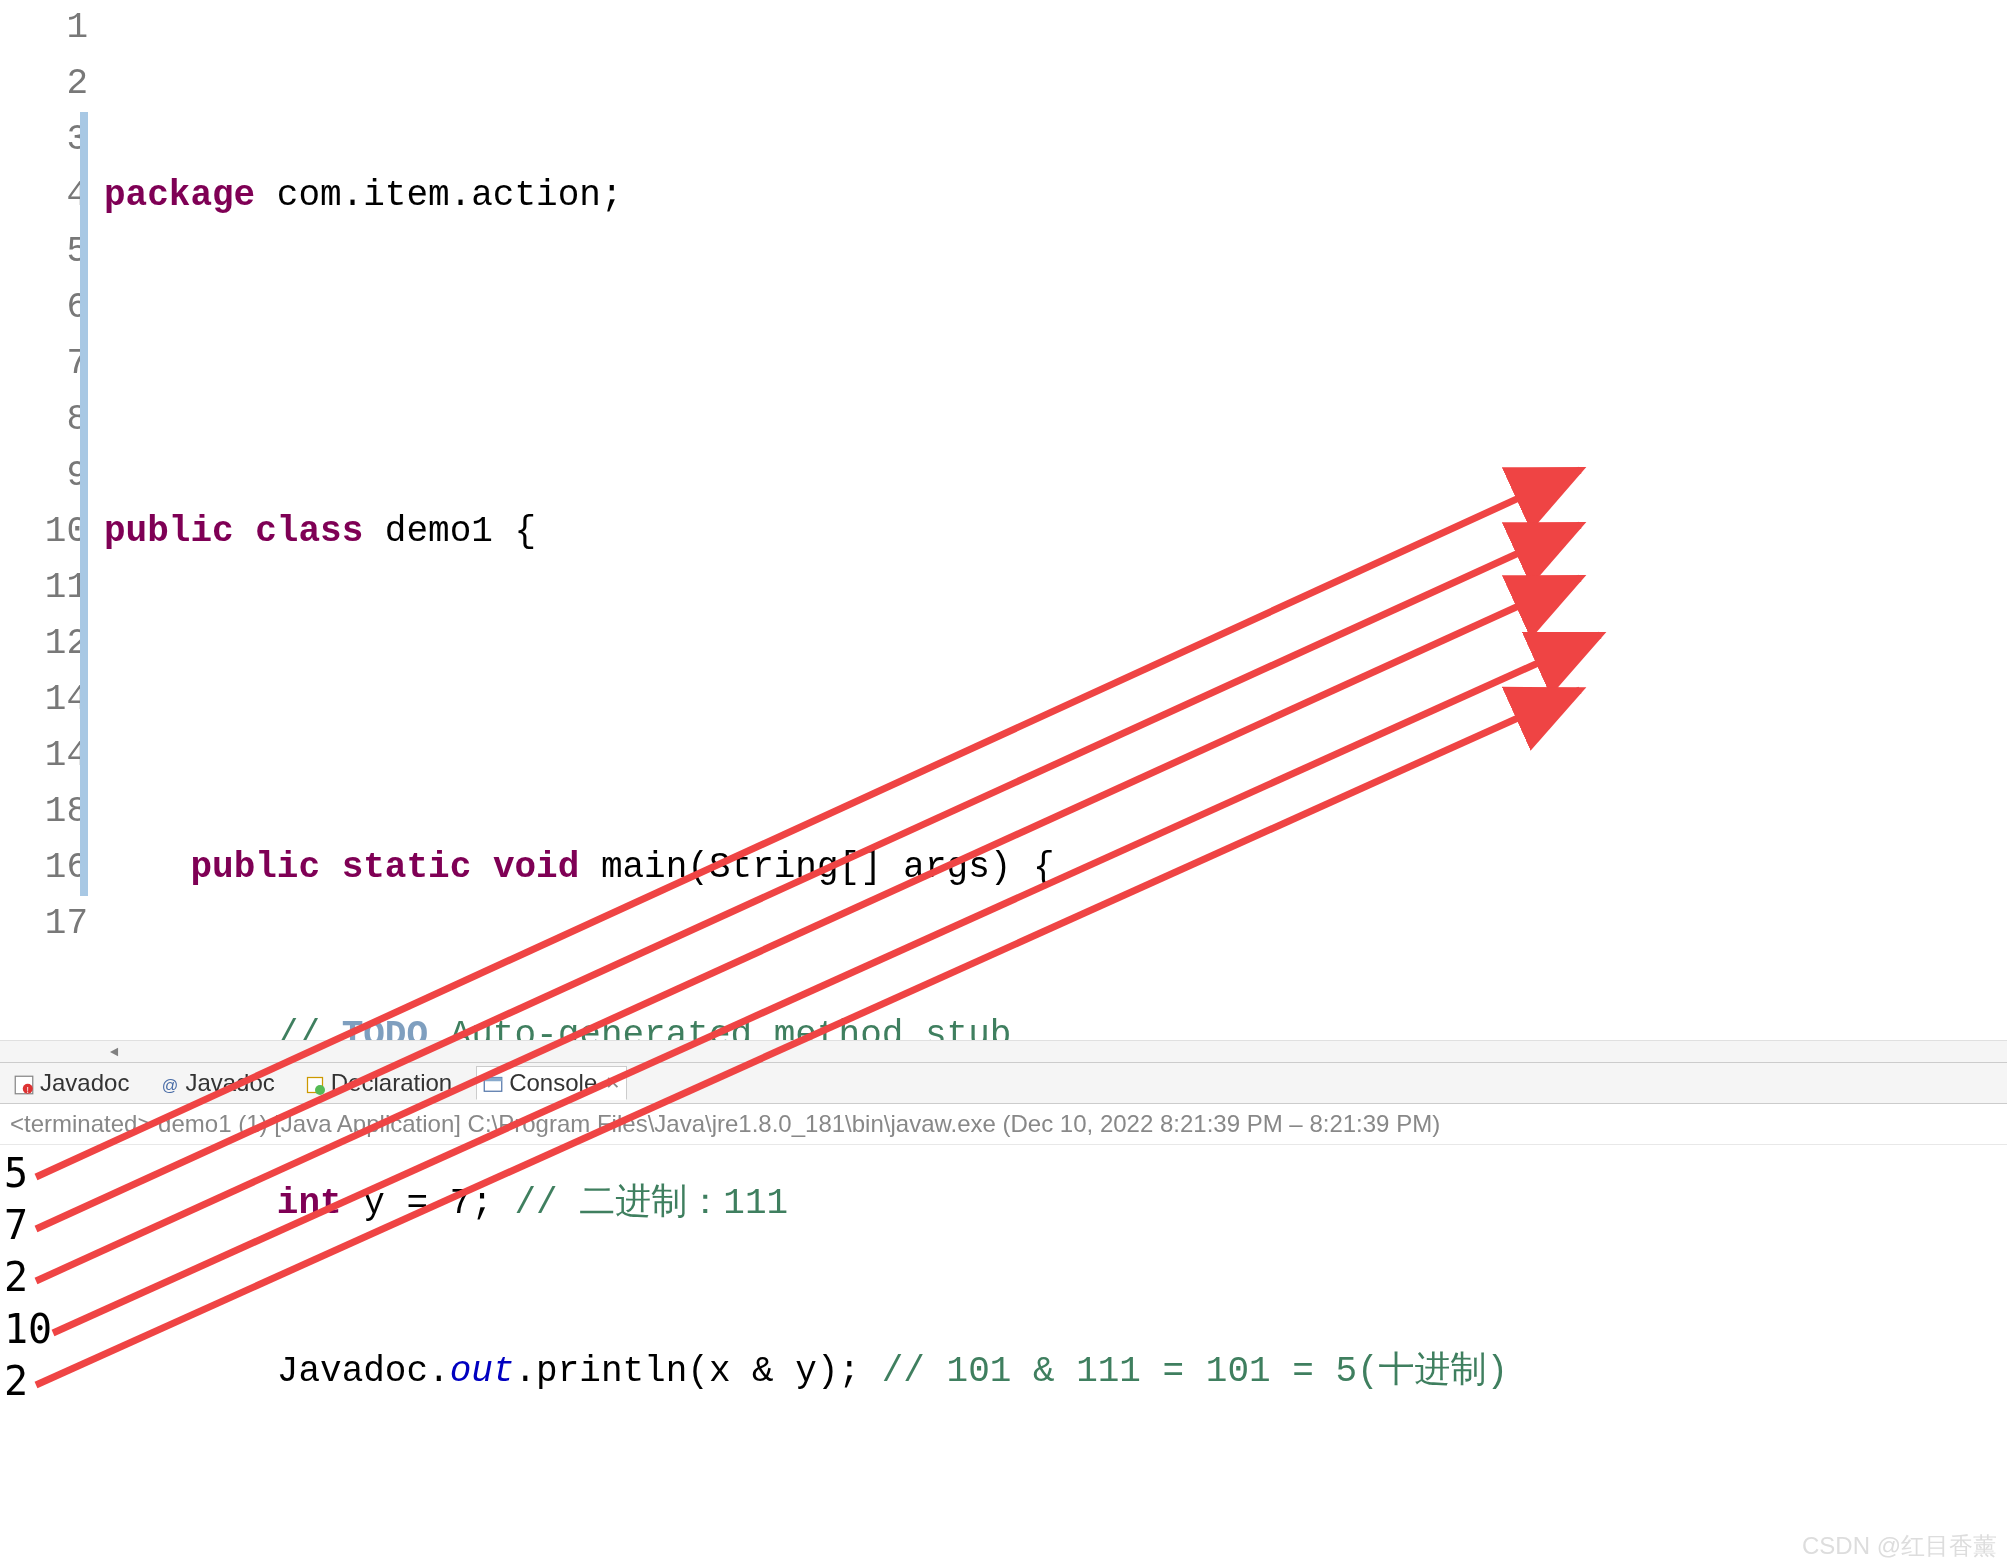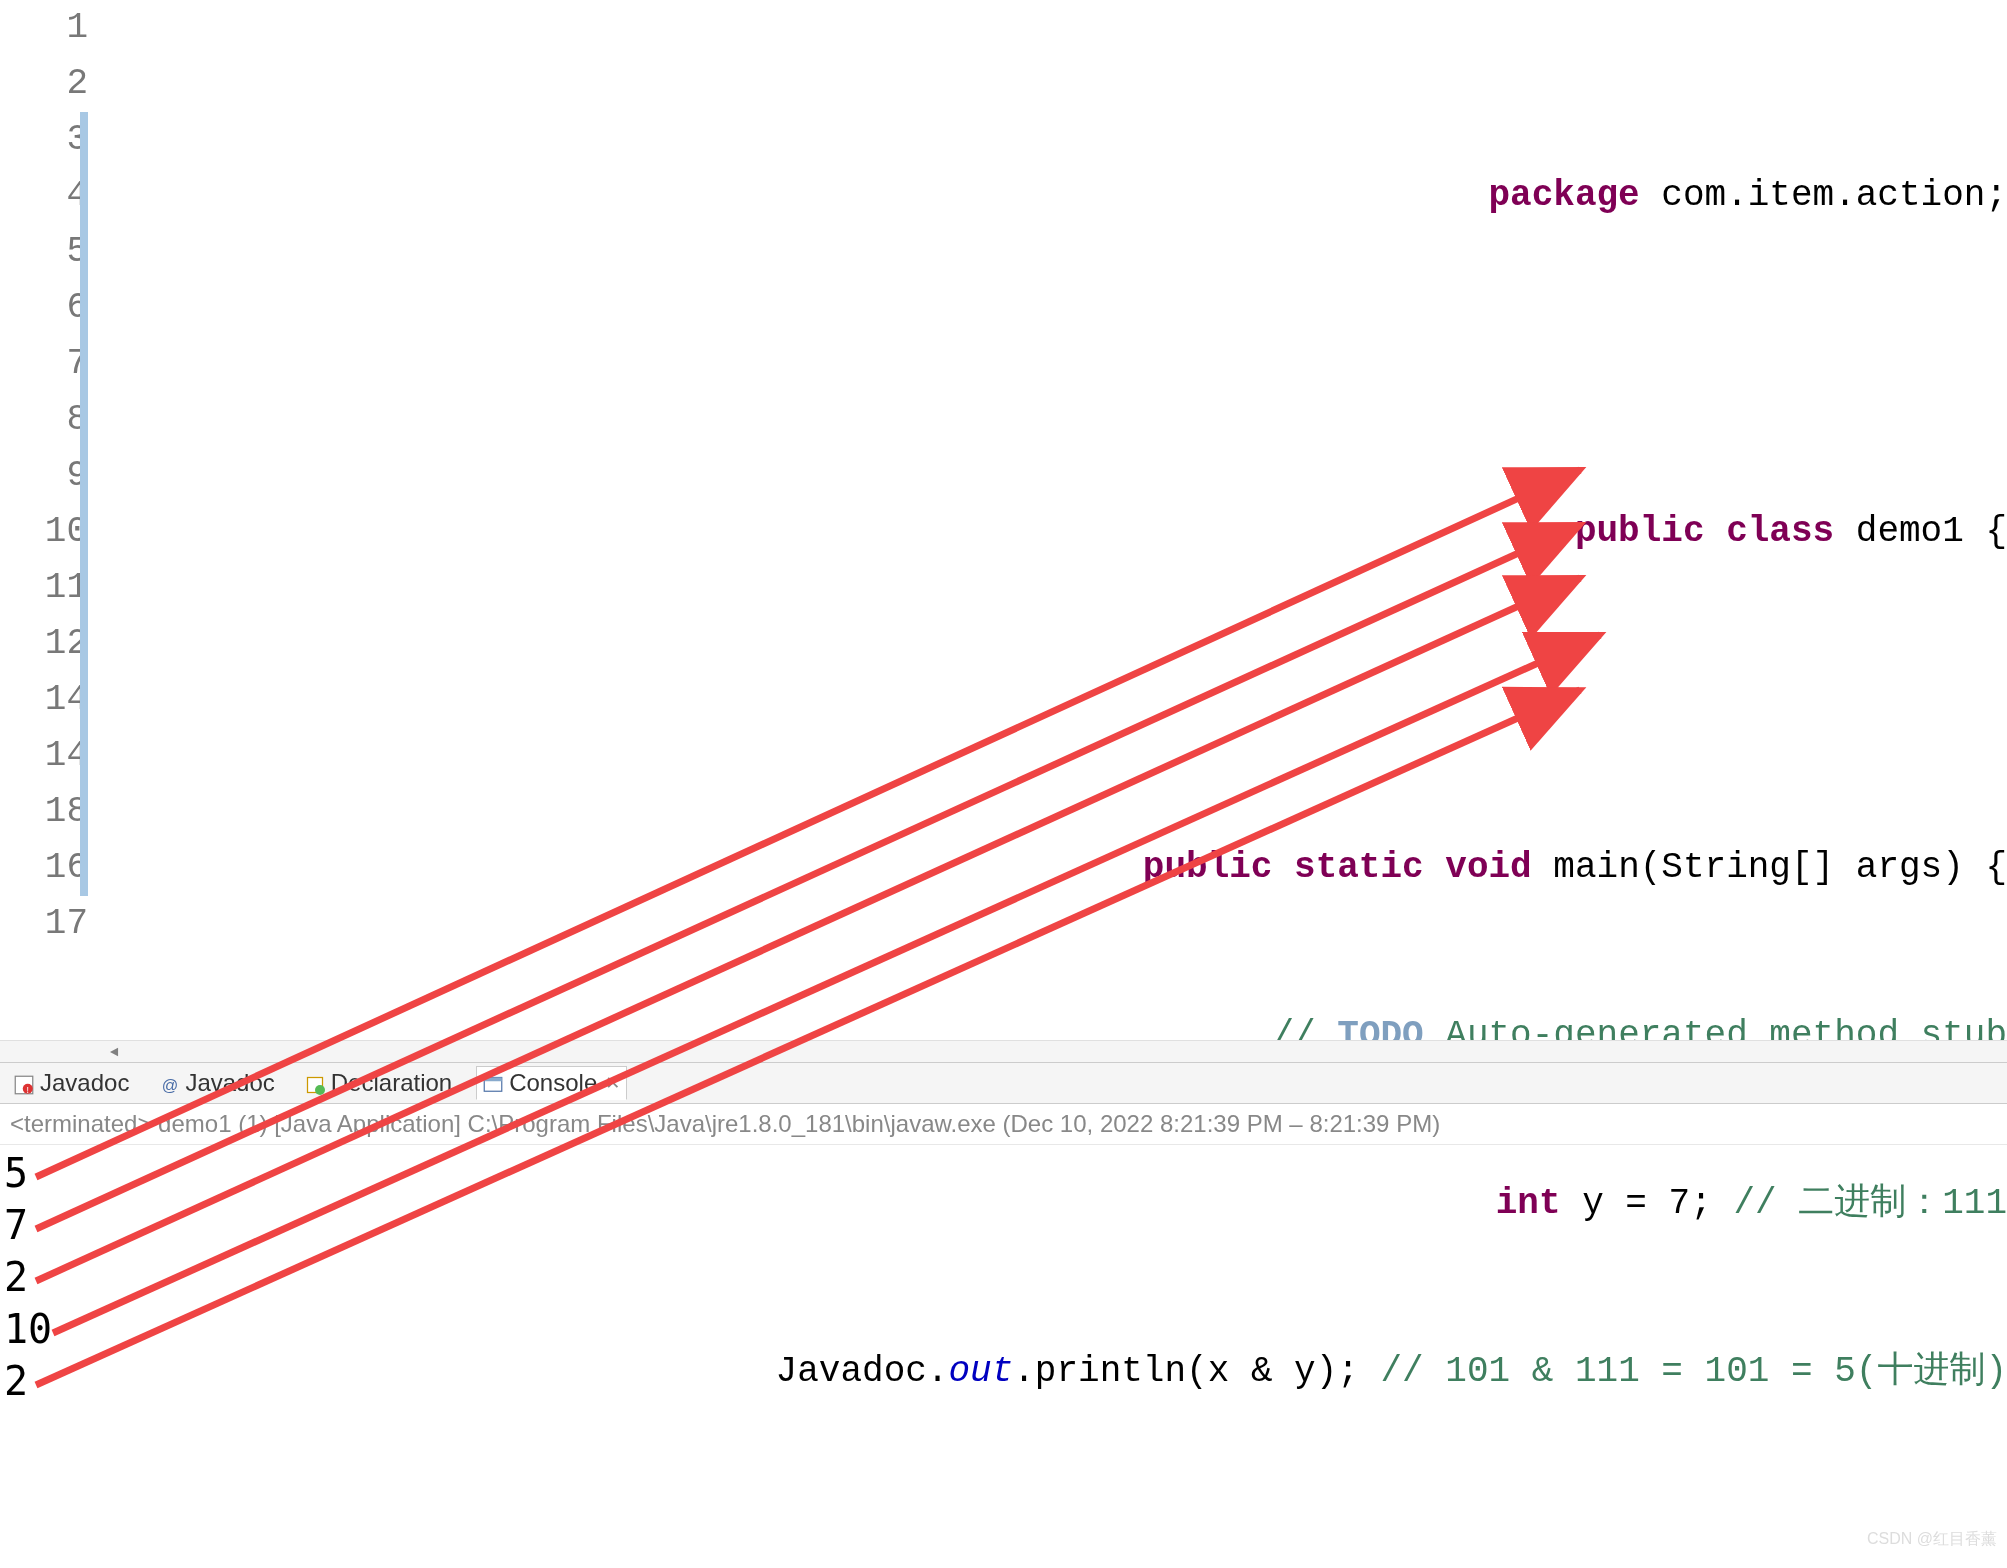--- a/index.html
+++ b/index.html
@@ -28,21 +28,21 @@
   position: relative;
 }
 .gutter .num { position: relative; }
 .code-lines {
   flex: 1;
   font-size: 36px;
   line-height: 56px;
   white-space: pre;
   position: relative;
 }
-.code-line { height: 56px; padding-left: 4px; text-align: right; }
+.code-line { height: 56px; padding-left: 4px; }
 .kw { color: #7f0055; font-weight: bold; }
 .comment { color: #3f7f5f; }
 .todo { color: #7f9fbf; font-weight: bold; }
 .static-ital { color: #0000c0; font-style: italic; margin-top: 20px; }
 .change-bar {
   position: absolute;
   left: -20px;
   width: 8px;
   background: #a8c8e4;
 }
@@ -99,23 +99,23 @@
 }
 .arrows-svg {
   position: absolute;
   top: 0;
   left: 0;
   pointer-events: none;
 }
 .watermark {
   position: absolute;
   right: 10px;
-  bottom: 18px;
+  bottom: 6px;
   font-family: Arial, sans-serif;
-  font-size: 16px;
+  font-size: 24px;
   color: #ddd;
 }
 .warn-ic {
   position: absolute;
   left: 2px;
   top: 280px;
   width: 14px;
   height: 14px;
 }
 </style>

